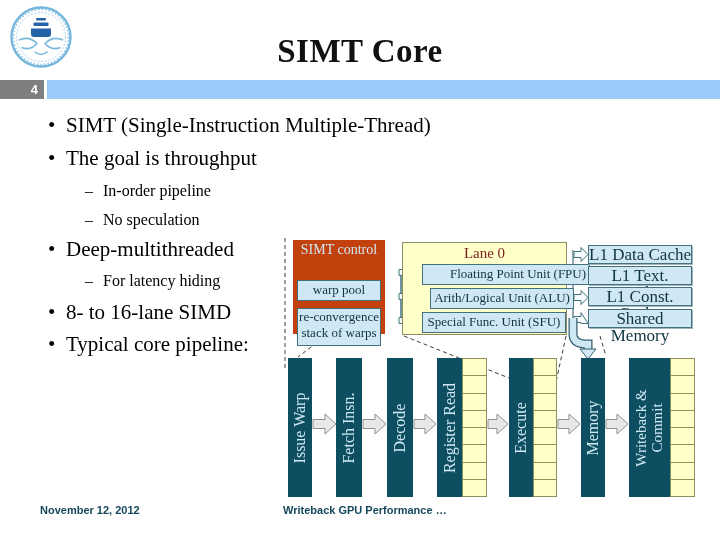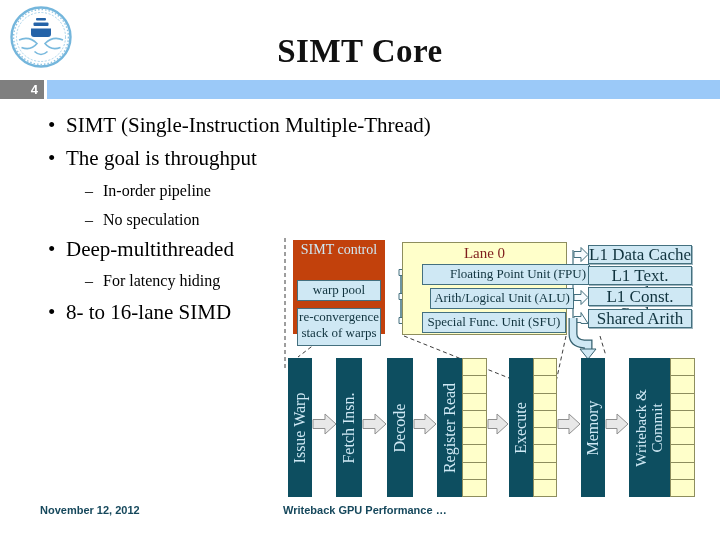--- a/index.html
+++ b/index.html
@@ -79,20 +79,21 @@
   <div class="accentbar"></div>
 
   <div class="bullets">
     <div class="b l1">SIMT (Single-Instruction Multiple-Thread)</div>
     <div class="b l1" style="margin-top:7px">The goal is throughput</div>
     <div class="b l2" style="margin-top:9px">In-order pipeline</div>
     <div class="b l2" style="margin-top:8px">No speculation</div>
     <div class="b l1" style="margin-top:6px">Deep-multithreaded</div>
     <div class="b l2" style="margin-top:8px">For latency hiding</div>
     <div class="b l1" style="margin-top:8px">8- to 16-lane SIMD</div>
+    <div class="b l1" style="margin-top:6px">Typical core pipeline:</div>
   </div>
 
   <svg class="connectors" width="720" height="540">
     <g stroke="#3d3d3d" stroke-width="1" stroke-dasharray="4 3" fill="none">
       <line x1="285" y1="238" x2="285" y2="368"></line>
       <line x1="328" y1="334" x2="298" y2="357"></line>
       <line x1="404" y1="336" x2="509" y2="378"></line>
       <line x1="566" y1="336" x2="556" y2="382"></line>
       <line x1="600" y1="336" x2="606" y2="356"></line>
     </g>
@@ -137,21 +138,21 @@
   <div class="dbox lane0">
     <div class="l0-title">Lane 0</div>
     <div class="l0-unit bluebox" style="top:21px;padding-left:24px;">Floating Point Unit (FPU)</div>
     <div class="l0-unit bluebox" style="top:45px;margin-left:8px;">Arith/Logical Unit (ALU)</div>
     <div class="l0-unit bluebox" style="top:69px;">Special Func. Unit (SFU)</div>
   </div>
 
   <div class="dbox bluebox cache" style="top:245px;">L1 Data Cache</div>
   <div class="dbox bluebox cache" style="top:266px;">L1 Text. Cache</div>
   <div class="dbox bluebox cache" style="top:287px;">L1 Const. Cache</div>
-  <div class="dbox bluebox cache" style="top:309px;">Shared Arith</div>
+  <div class="dbox bluebox cache" style="top:309px;">Shared Memory</div>
 
   <div class="stage" style="left:288px;width:24px;">
     <span class="vlabel">Issue Warp</span>
     </div>
   <div class="stage" style="left:336px;width:26px;">
     <span class="vlabel">Fetch Insn.</span>
     </div>
   <div class="stage" style="left:387px;width:26px;">
     <span class="vlabel">Decode</span>
     </div>

